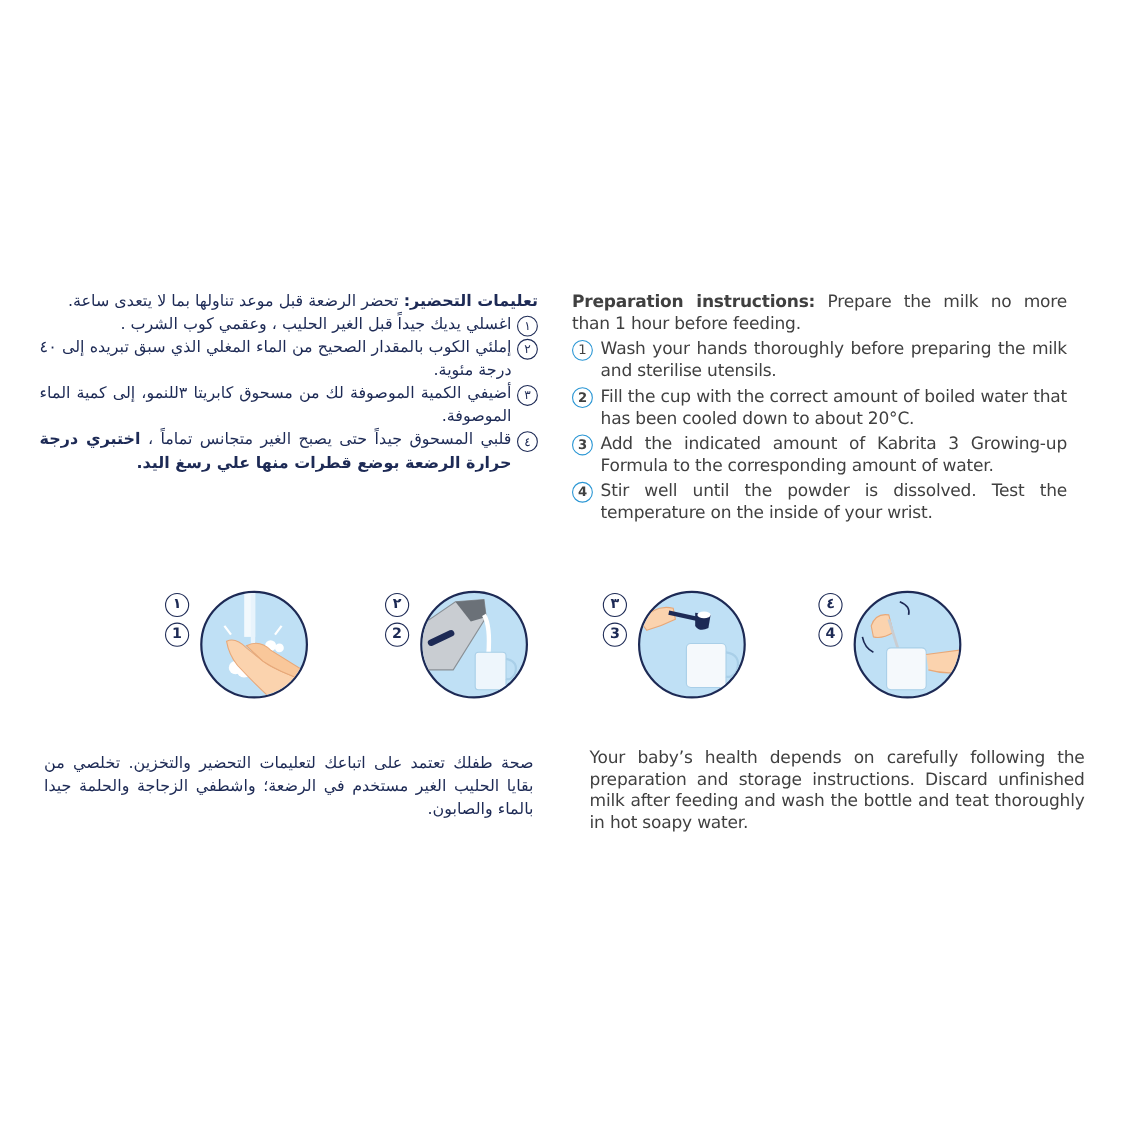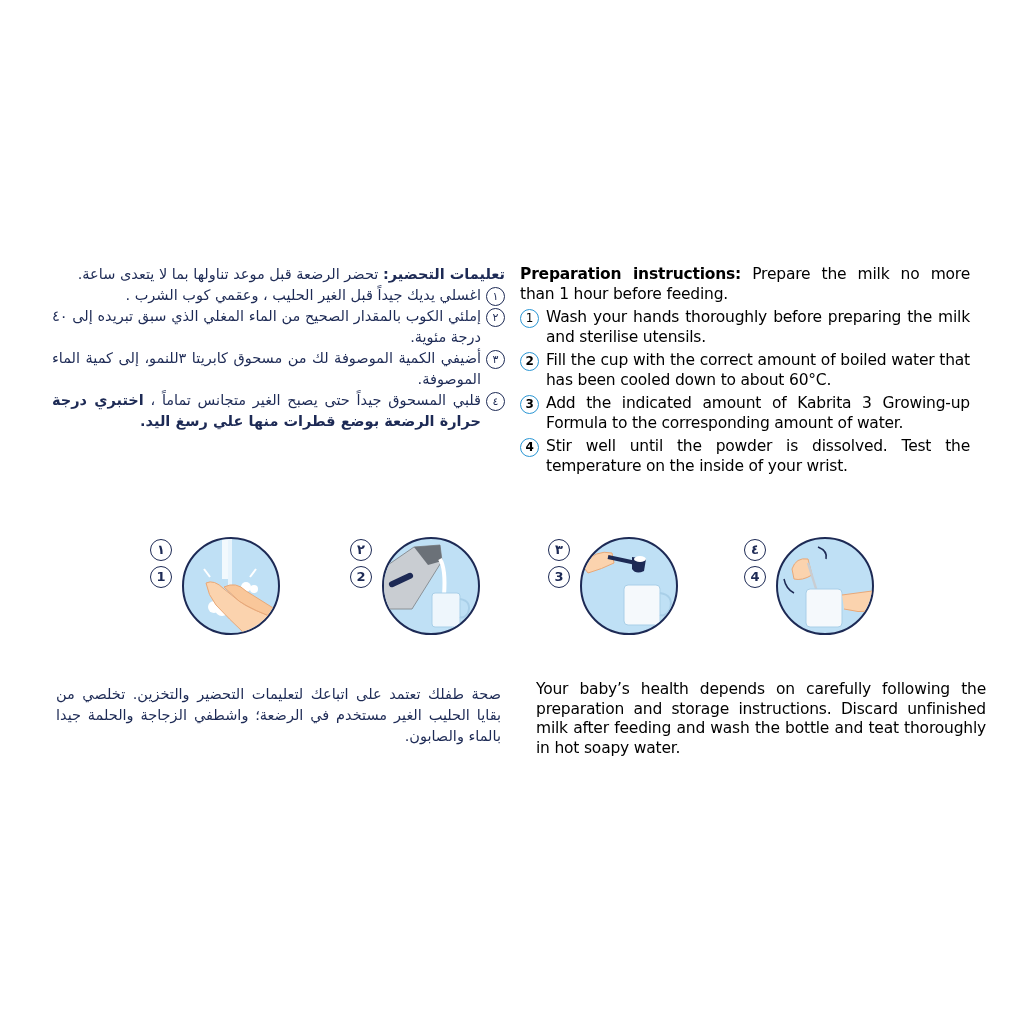--- a/index.html
+++ b/index.html
@@ -1,45 +1,45 @@
 <!DOCTYPE html>
 <html><head>
 <meta charset="utf-8">
 <style>
   html, body { margin: 0; padding: 0; background: #ffffff; }
   body { width: 1024px; height: 1024px; position: relative; overflow: hidden; font-family: "DejaVu Sans", sans-serif; }
-  .en { position: absolute; left: 520px; width: 450px; color: #000000; font-family: "DejaVu Sans", sans-serif; font-size: 15.5px; line-height: 19.5px; letter-spacing: -0.2px; }
+  .en { position: absolute; left: 520px; width: 450px; color: #404040; font-family: "DejaVu Sans", sans-serif; font-size: 15.5px; line-height: 19.5px; letter-spacing: -0.2px; }
   .en .p { text-align: justify; margin: 0; }
   .en .lead b { font-weight: bold; }
   .en .step { position: relative; padding-left: 26px; text-align: justify; margin-top: 4px; }
   .en .step .num { position: absolute; left: 0; top: 1px; width: 17px; height: 17px; border: 1.5px solid #2a96d4; border-radius: 50%; font-size: 12px; line-height: 17px; text-align: center; box-sizing: content-box; }
   .en .step.filled .num { font-weight: bold; }
   .en b { font-weight: normal; }
 
-  .ar { position: absolute; left: 52px; width: 453px; color: #1d2a55; direction: rtl; font-family: "DejaVu Sans", sans-serif; font-size: 14.5px; line-height: 21px; text-align: justify; }
+  .ar { position: absolute; left: 36px; width: 453px; color: #1d2a55; direction: rtl; font-family: "DejaVu Sans", sans-serif; font-size: 14.5px; line-height: 21px; text-align: justify; }
   .ar .step { position: relative; padding-right: 24px; margin: 0; }
   .ar .step .num { position: absolute; right: 0; top: 2px; width: 17px; height: 17px; border: 1.5px solid #1d2a55; border-radius: 50%; font-size: 11px; line-height: 17px; text-align: center; direction: ltr; }
   .ar b { font-weight: bold; }
 
   .illus { position: absolute; top: 537px; width: 100px; height: 100px; }
   .illus .badge { position: absolute; width: 20px; height: 20px; border: 1.5px solid #1d2a55; border-radius: 50%; color: #1d2a55; text-align: center; font-size: 13px; line-height: 20px; font-weight: bold; }
   .illus .circle { position: absolute; width: 94px; height: 94px; border: 2px solid #1d2a55; border-radius: 50%; background: #bfe0f5; overflow: hidden; }
 </style>
 </head>
 <body>
 
 <div class="en" style="top:265px;">
   <p class="p lead"><b>Preparation instructions:</b><span> Prepare the milk no more than 1 hour before feeding.</span></p>
   <div class="step">
     <span class="num">1</span>
     <span>Wash your hands thoroughly before preparing the milk and sterilise utensils.</span>
   </div>
   <div class="step filled">
     <span class="num">2</span>
-    <span>Fill the cup with the correct amount of boiled water that has been cooled down to about 60°C.</span>
+    <span>Fill the cup with the correct amount of boiled water that has been cooled down to about 20°C.</span>
   </div>
   <div class="step filled">
     <span class="num">3</span>
     <span>Add the indicated amount of Kabrita 3 Growing-up Formula to the corresponding amount of water.</span>
   </div>
   <div class="step filled">
     <span class="num">4</span>
     <span>Stir well until the powder is dissolved. </span><b>Test the temperature on the inside of your wrist.</b>
   </div>
 </div>

